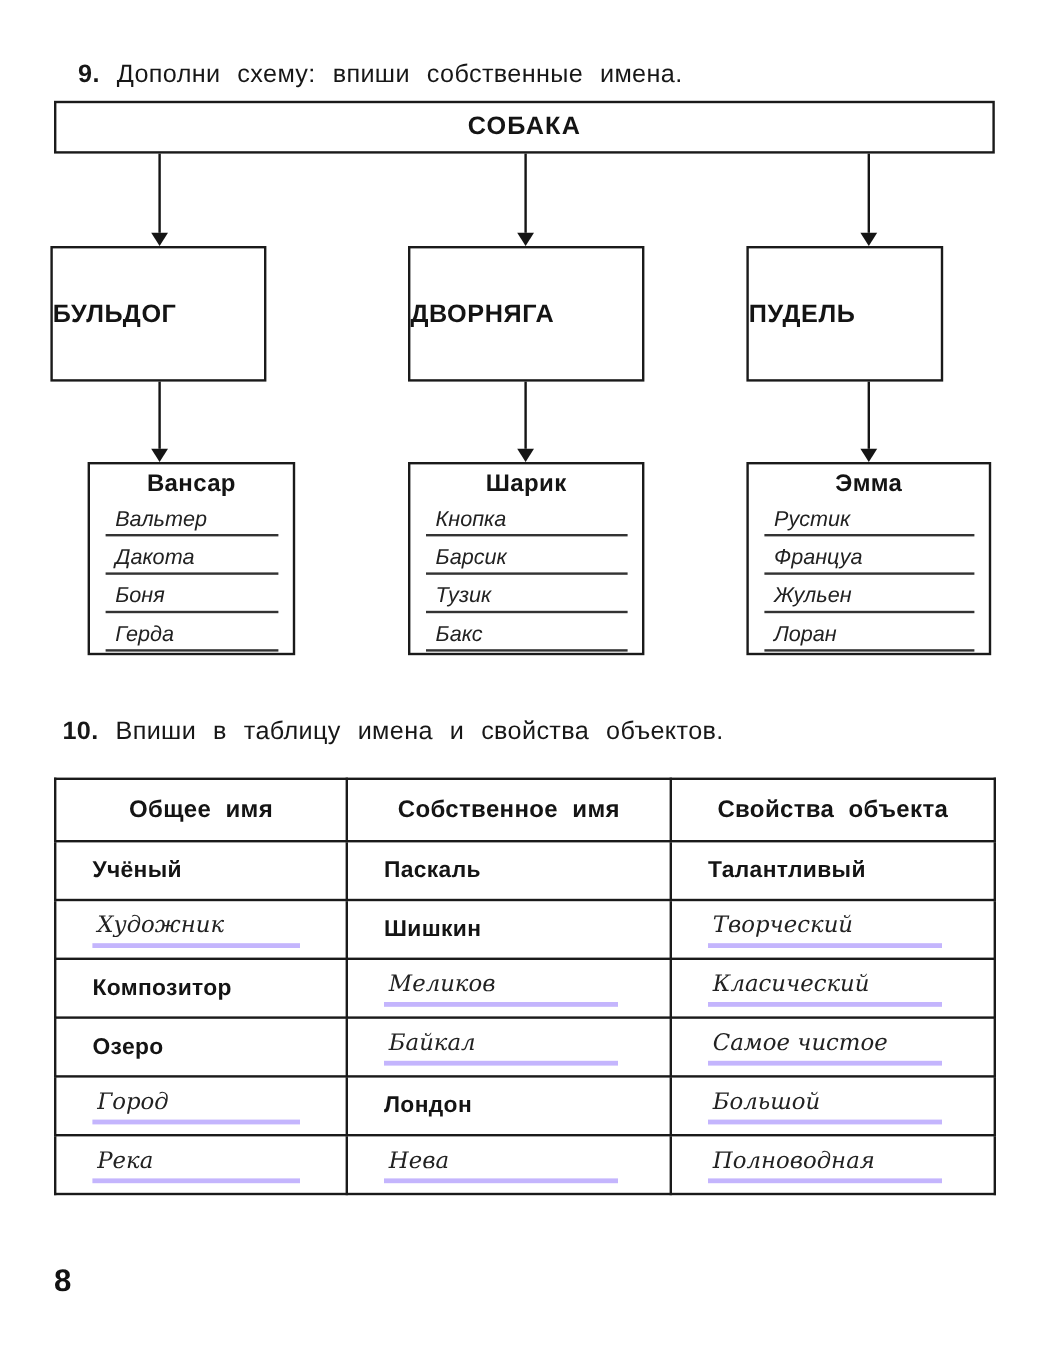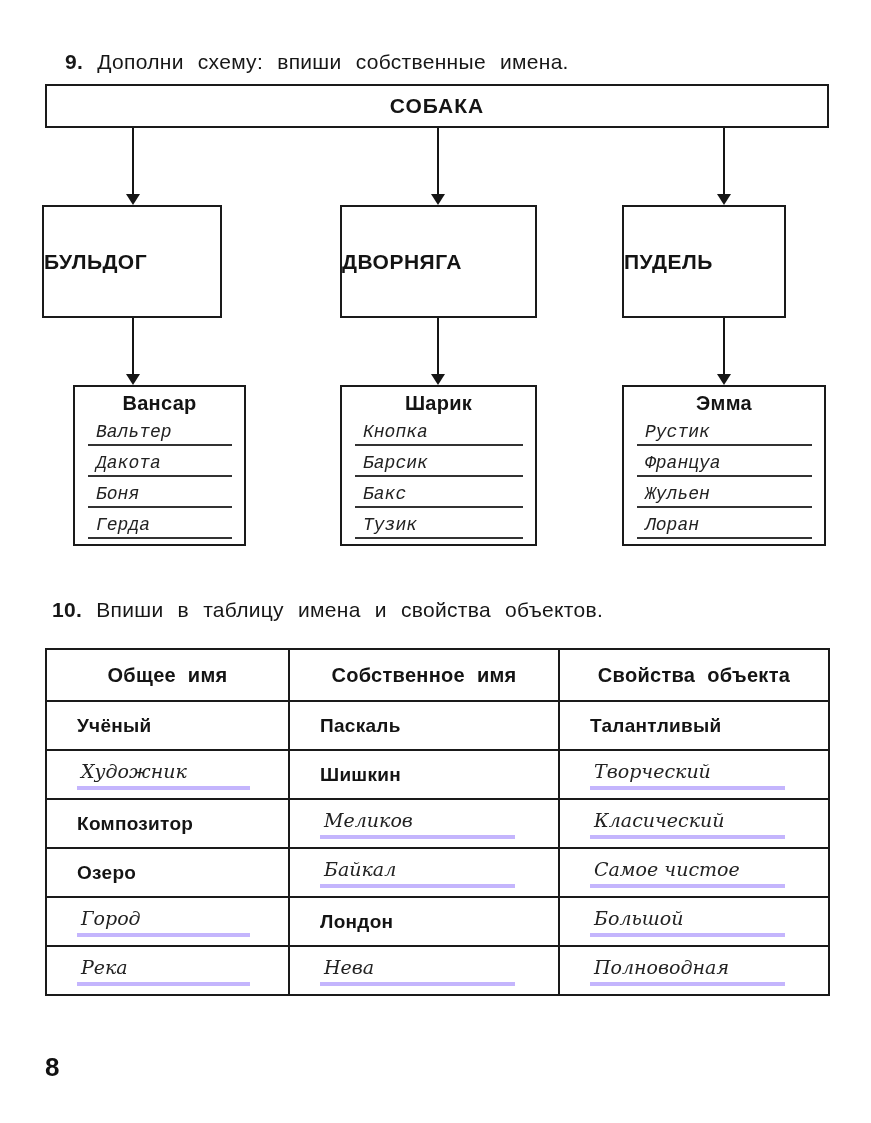--- a/index.html
+++ b/index.html
@@ -24,21 +24,21 @@
   #cat1 { left:42px;  width:180px; }
   #cat2 { left:340px; width:197px; }
   #cat3 { left:622px; width:164px; }
 
   .name-box { top:385px; height:161px; padding-top:5px; }
   #names1 { left:45px;  width:173px;margin-left:28px; }
   #names2 { left:340px; width:197px; }
   #names3 { left:622px; width:204px; }
 
   .name-head { text-align:center; font-weight:bold; font-size:20px; letter-spacing:.3px; }
-  .hw { font-family:Liberation Mono, monospace; font-style:italic; }
+  .hw { font-family:Liberation Sans, sans-serif; font-style:italic; }
   .name-line { margin:4px 12px 0 13px; border-bottom:2px solid #333;
     font-size:18px; padding:3px 0 2px 8px; color:#222; }
 
   .arrow { position:absolute; width:14px; }
   .arrow .shaft { position:absolute; left:6px; top:0; width:2px; background:#151515; }
   .arrow .head  { position:absolute; left:0; bottom:0; width:0; height:0;
     border-left:7px solid transparent; border-right:7px solid transparent;
     border-top:11px solid #151515; }
 
   .obj-table { position:absolute; left:45px; top:648px; width:783px;
@@ -108,22 +108,22 @@
   <div class="name-head">Вансар</div>
   <div class="name-line hw">Вальтер</div>
   <div class="name-line hw">Дакота</div>
   <div class="name-line hw">Боня</div>
   <div class="name-line hw">Герда</div>
 </div>
 <div class="box name-box" id="names2">
   <div class="name-head">Шарик</div>
   <div class="name-line hw">Кнопка</div>
   <div class="name-line hw">Барсик</div>
+  <div class="name-line hw">Тузик</div>
   <div class="name-line hw">Бакс</div>
-  <div class="name-line hw">Тузик</div>
 </div>
 <div class="box name-box" id="names3">
   <div class="name-head">Эмма</div>
   <div class="name-line hw">Рустик</div>
   <div class="name-line hw">Француа</div>
   <div class="name-line hw">Жульен</div>
   <div class="name-line hw">Лоран</div>
 </div>
 
 <div class="task-title" style="left:52px; top:598px;">

